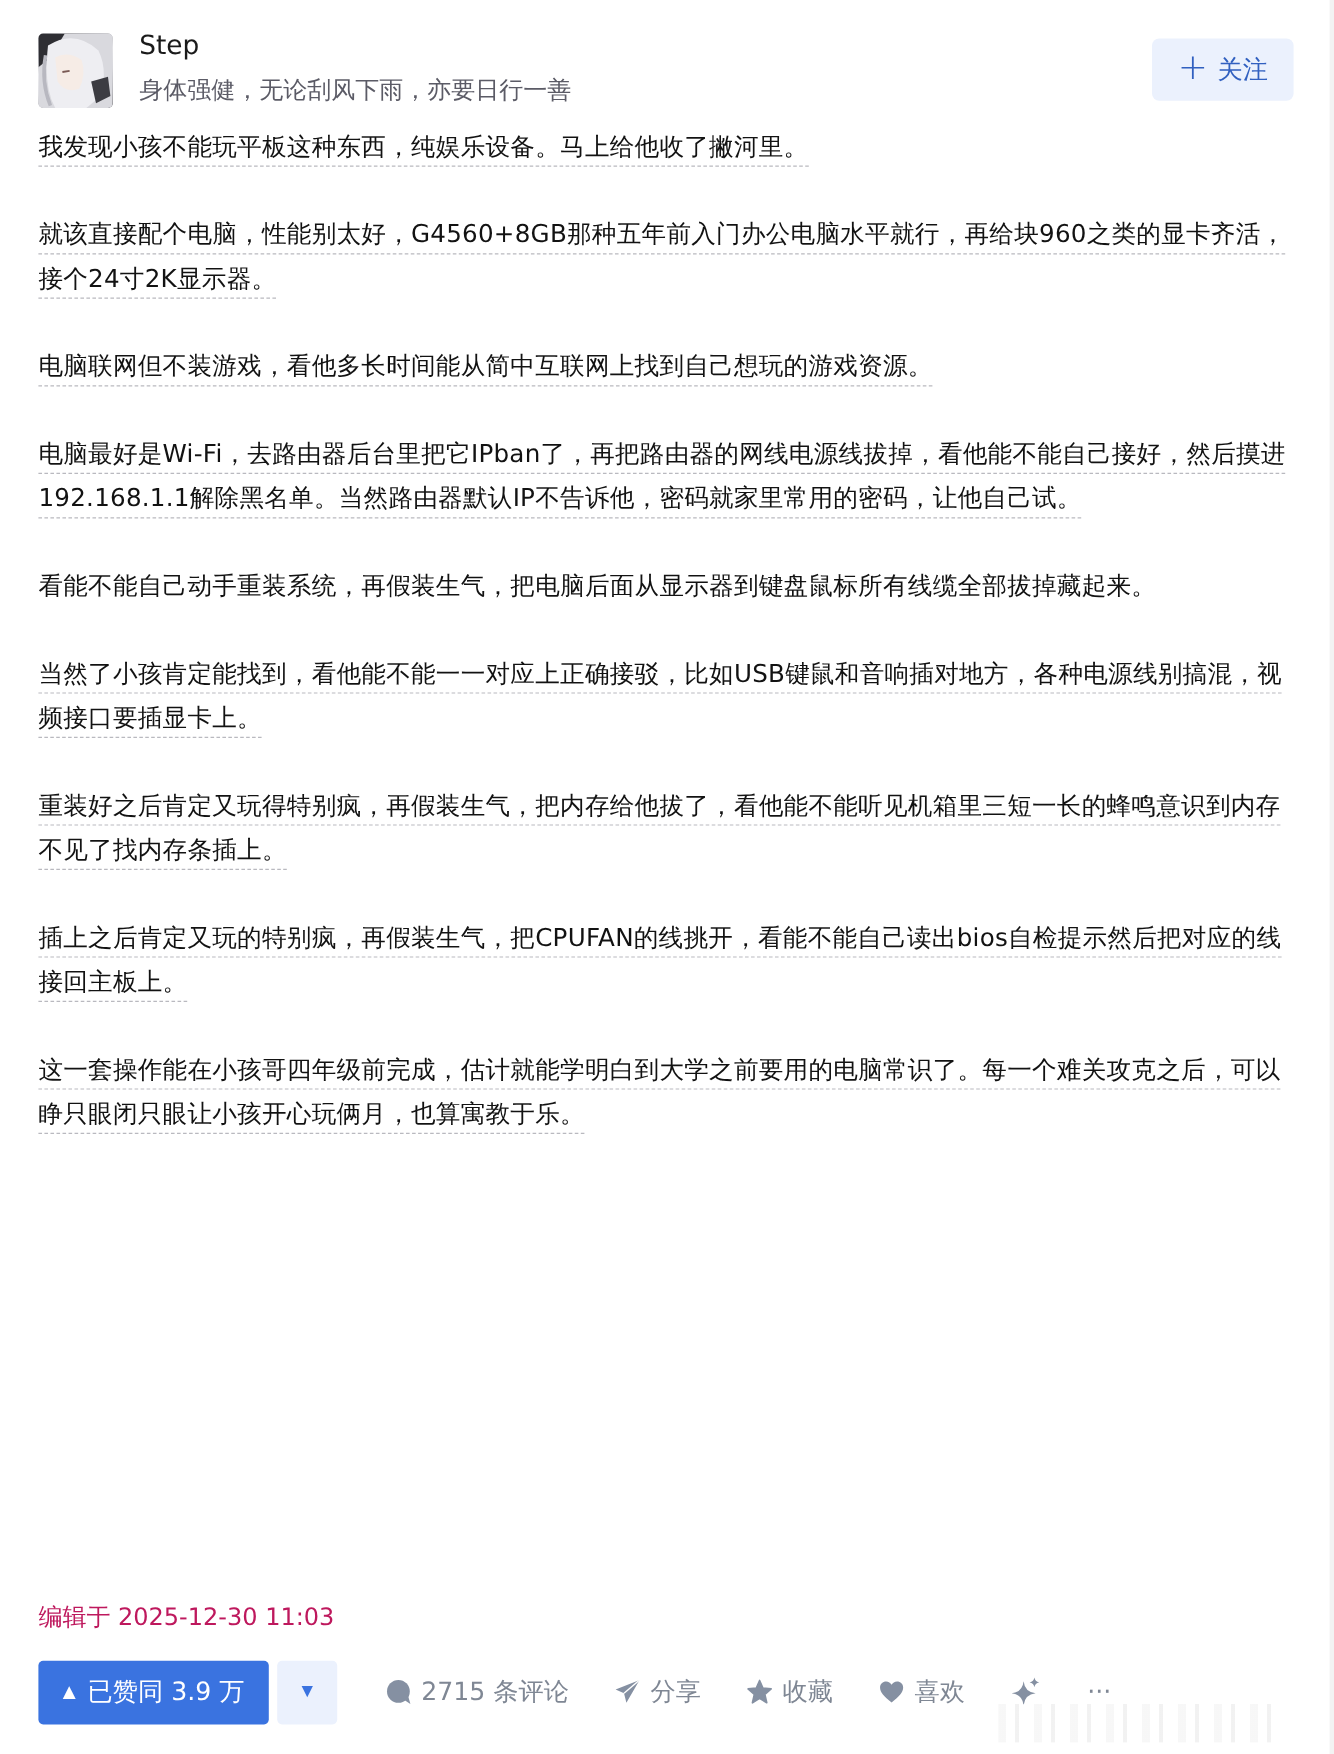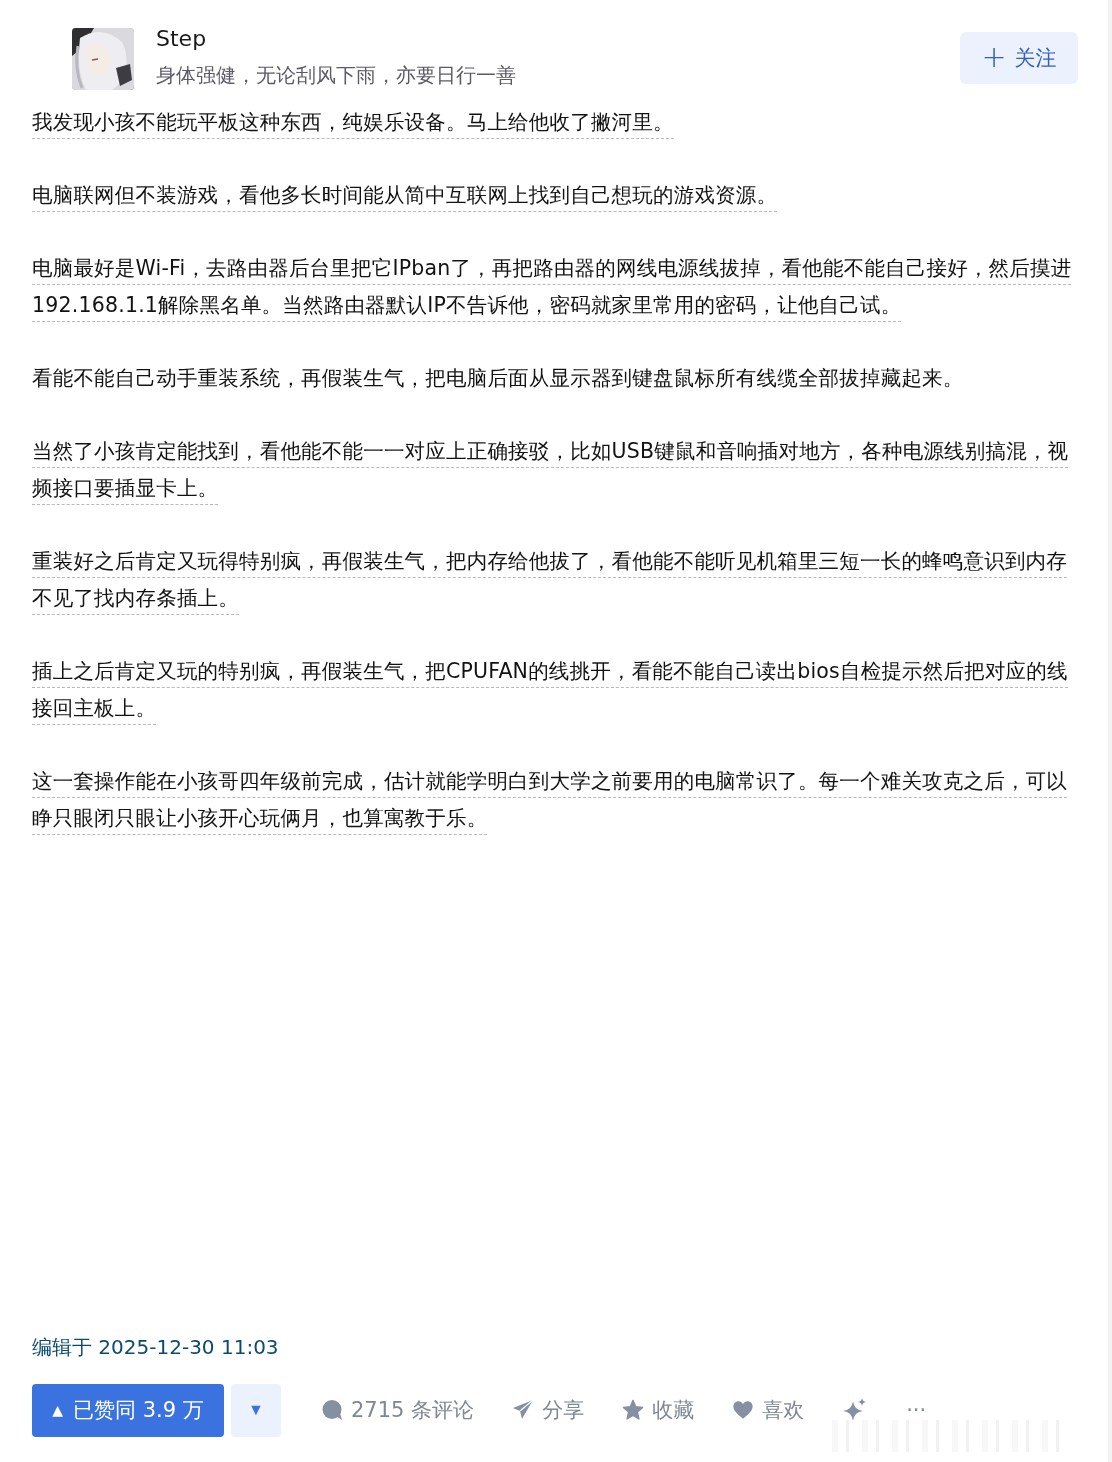--- a/index.html
+++ b/index.html
@@ -2,21 +2,21 @@
 <html><head>
 <meta charset="utf-8">
 <style>
   html, body { margin: 0; padding: 0; background: #ffffff; }
   body {
     width: 1112px; height: 1462px; overflow: hidden; position: relative;
     font-family: "DejaVu Sans", "Liberation Sans", sans-serif;
     color: #121212;
   }
   .author {
-    position: absolute; left: 32px; top: 26px; right: 34px; height: 64px; margin-left: 40px;
+    position: absolute; left: 32px; top: 26px; right: 34px; height: 64px;
   }
   .avatar {
     position: absolute; left: 0; top: 2px; width: 62px; height: 62px;
     border-radius: 4px; overflow: hidden;
     background: linear-gradient(160deg, #3a3a3e 0%, #8d8d95 22%, #e6e6ea 40%, #cfcfd6 60%, #7a7a82 85%, #2c2c30 100%);
   }
   .avatar svg { display:block; }
   .author-name {
     position: absolute; left: 84px; top: 0px; font-size: 22px; font-weight: 500; color: #1a1a1a;
   }
@@ -36,21 +36,21 @@
   .para {
     font-size: 20.5px; line-height: 37px; margin: 0 0 36px 0; letter-spacing: 0.2px;
     word-break: break-all;
   }
   .para .hl {
     border-bottom: 1px dashed #b9b9bf;
     padding-bottom: 4px;
   }
   .para.plain .hl { border-bottom: none; }
   .edit-time {
-    position: absolute; left: 32px; top: 1334px; font-size: 20px; color: #0c4a6e;
+    position: absolute; left: 32px; top: 1334px; font-size: 20px; color: #be185d;
   }
   .actions {
     position: absolute; left: 32px; top: 1383px; height: 54px; display: flex; align-items: center;
   }
   .vote-up {
     width: 192px; height: 53px; background: #3a73e0; color: #fff; border-radius: 4px; border: none;
     font-size: 21px; display: flex; align-items: center; justify-content: center; gap: 10px;
     font-family: "DejaVu Sans", sans-serif;
   }
   .vote-up .tri { font-size: 14px; }
@@ -93,20 +93,21 @@
   <div class="author-name">Step</div>
   <div class="author-bio">身体强健，无论刮风下雨，亦要日行一善</div>
   <button class="follow-btn">
     <span class="plus">+</span>
     <span>关注</span>
   </button>
 </div>
 
 <div class="content">
   <p class="para"><span class="hl">我发现小孩不能玩平板这种东西，纯娱乐设备。马上给他收了撇河里。</span></p>
+  <p class="para"><span class="hl">就该直接配个电脑，性能别太好，G4560+8GB那种五年前入门办公电脑水平就行，再给块960之类的显卡齐活，接个24寸2K显示器。</span></p>
   <p class="para"><span class="hl">电脑联网但不装游戏，看他多长时间能从简中互联网上找到自己想玩的游戏资源。</span></p>
   <p class="para"><span class="hl">电脑最好是Wi-Fi，去路由器后台里把它IPban了，再把路由器的网线电源线拔掉，看他能不能自己接好，然后摸进192.168.1.1解除黑名单。当然路由器默认IP不告诉他，密码就家里常用的密码，让他自己试。</span></p>
   <p class="para plain"><span class="hl">看能不能自己动手重装系统，再假装生气，把电脑后面从显示器到键盘鼠标所有线缆全部拔掉藏起来。</span></p>
   <p class="para"><span class="hl">当然了小孩肯定能找到，看他能不能一一对应上正确接驳，比如USB键鼠和音响插对地方，各种电源线别搞混，视频接口要插显卡上。</span></p>
   <p class="para"><span class="hl">重装好之后肯定又玩得特别疯，再假装生气，把内存给他拔了，看他能不能听见机箱里三短一长的蜂鸣意识到内存不见了找内存条插上。</span></p>
   <p class="para"><span class="hl">插上之后肯定又玩的特别疯，再假装生气，把CPUFAN的线挑开，看能不能自己读出bios自检提示然后把对应的线接回主板上。</span></p>
   <p class="para"><span class="hl">这一套操作能在小孩哥四年级前完成，估计就能学明白到大学之前要用的电脑常识了。每一个难关攻克之后，可以睁只眼闭只眼让小孩开心玩俩月，也算寓教于乐。</span></p>
 </div>
 
 <div class="edit-time">编辑于 2025-12-30 11:03</div>

